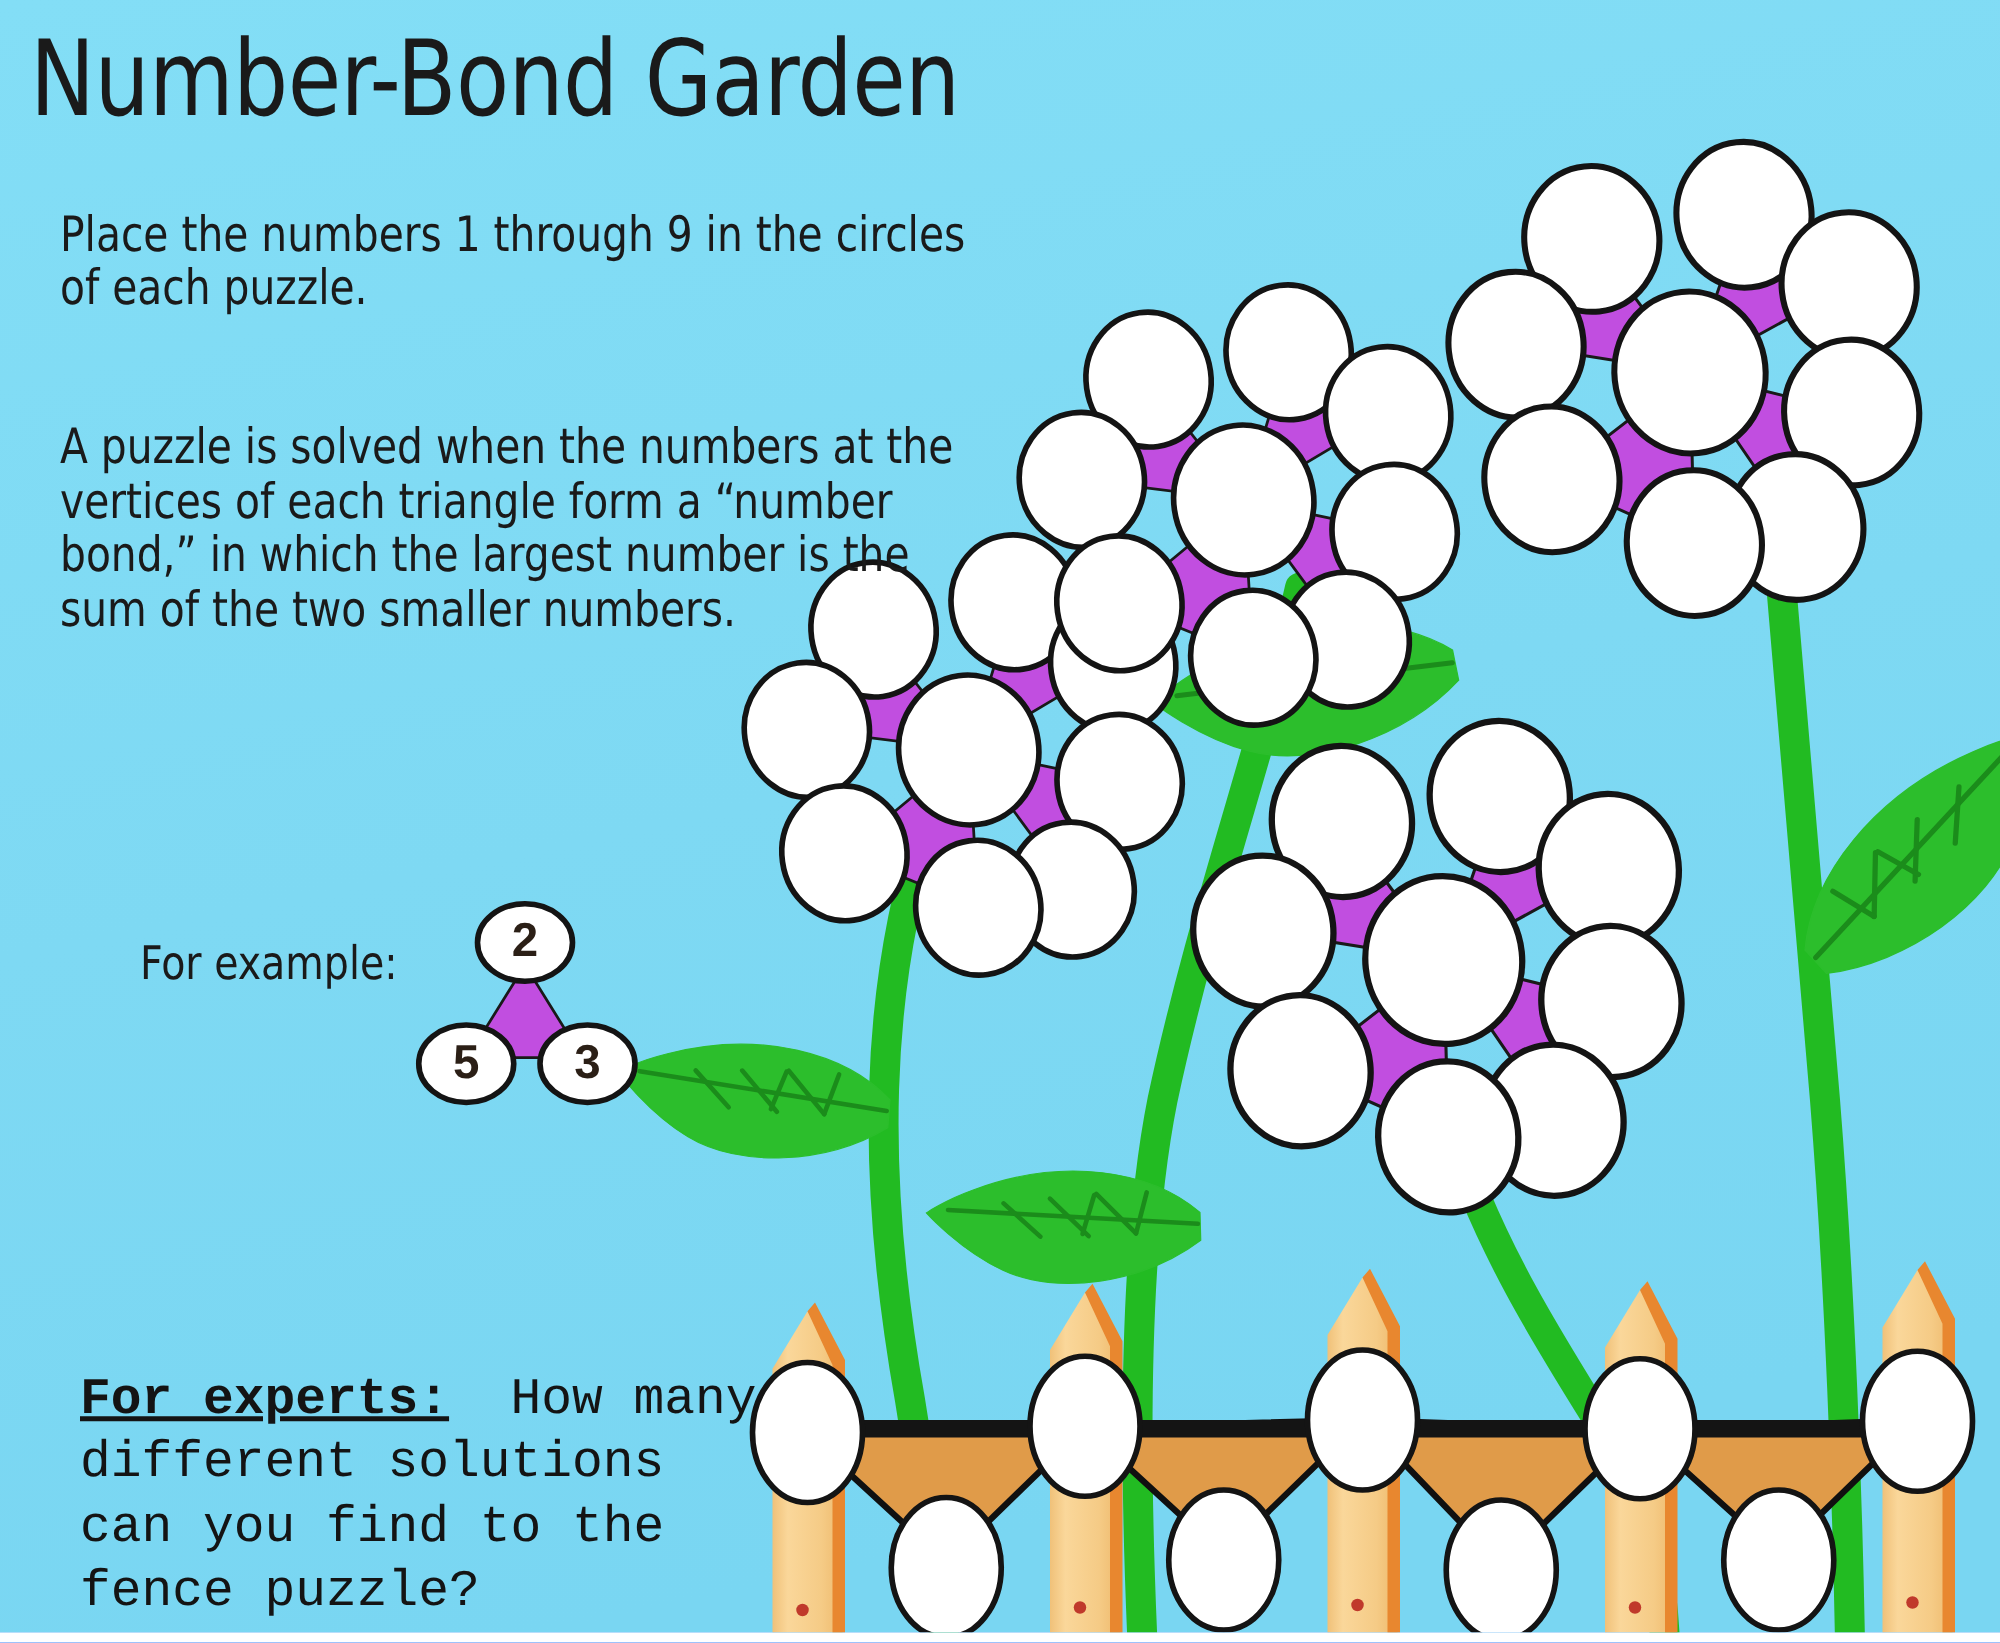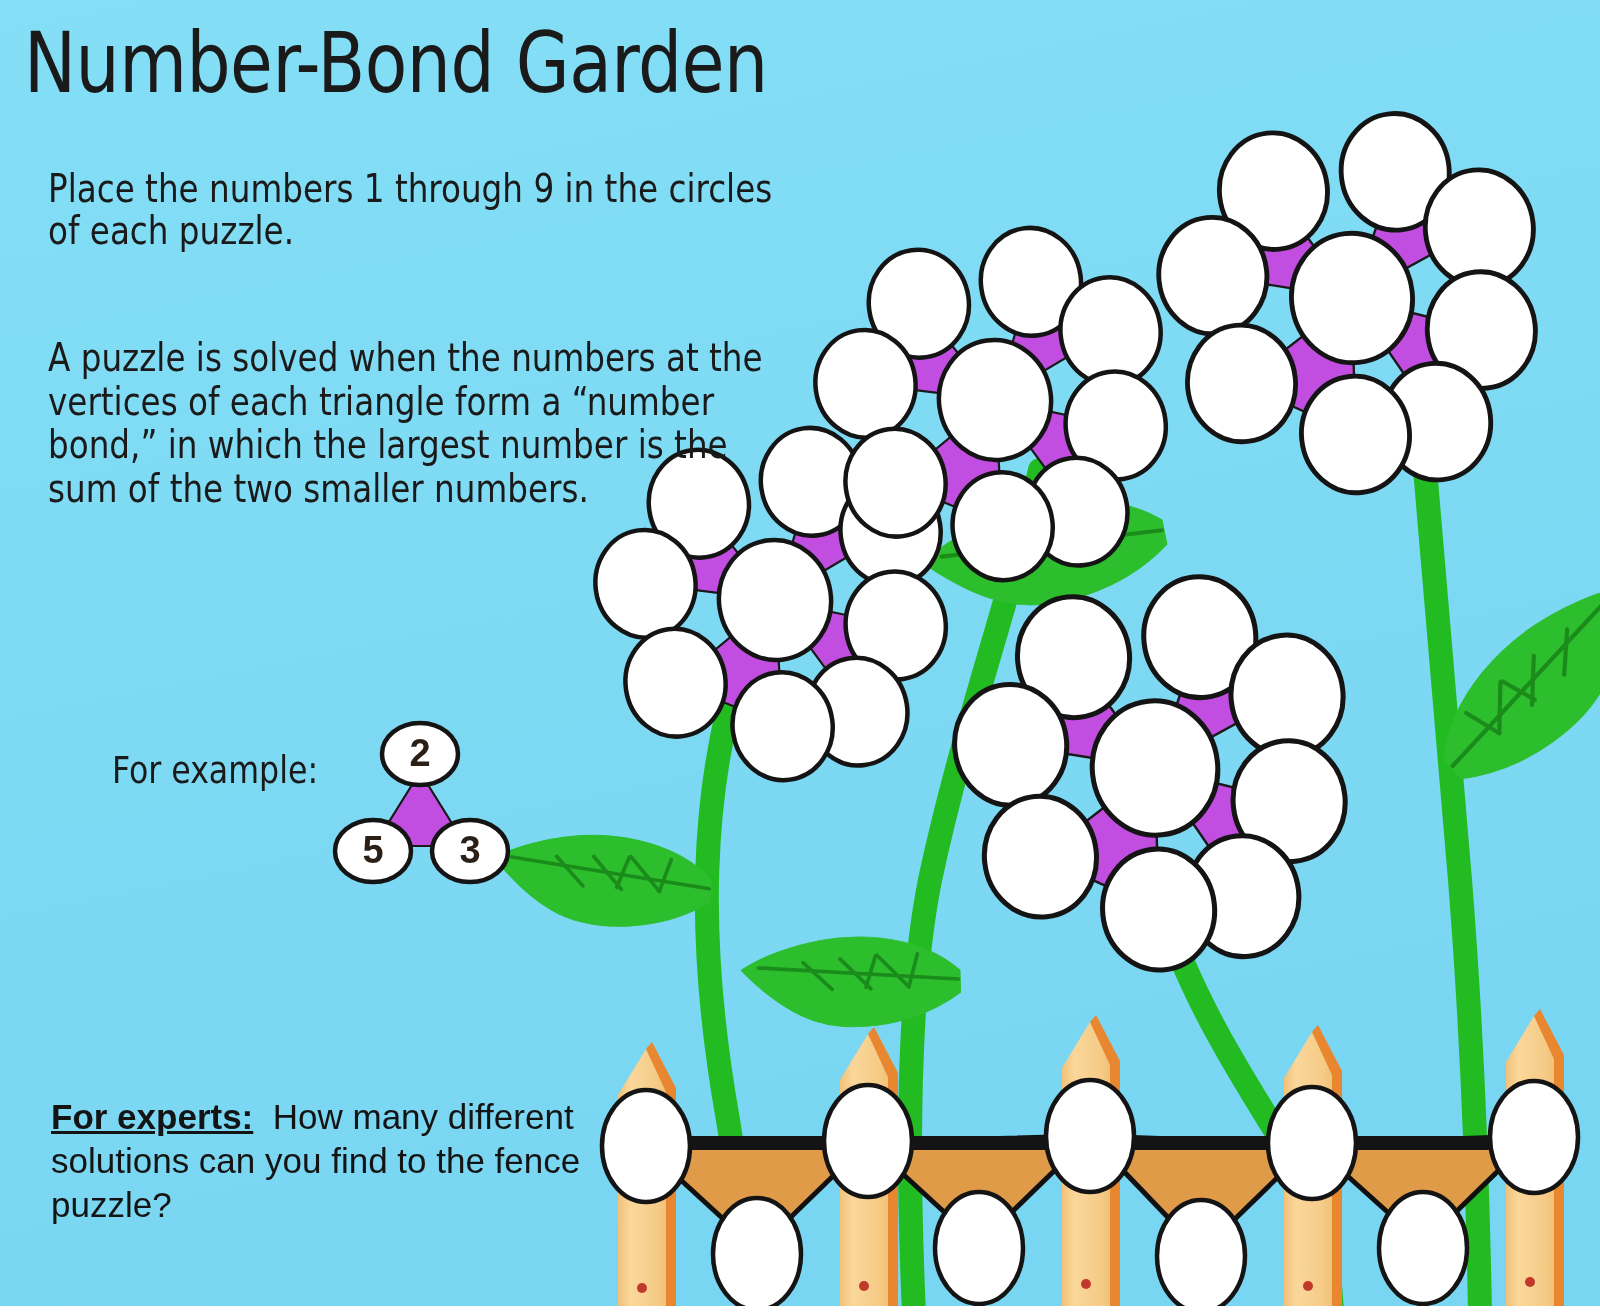--- a/index.html
+++ b/index.html
@@ -42,23 +42,23 @@
   }
   .p3{
     position:absolute;
     left:55px; top:945px; width:540px;
     font-family:"Liberation Sans", sans-serif;
     font-size:35px; line-height:1.25;
     color:#141414;
   }
   .p4{
     position:absolute;
-    left:51px; top:1095px; width:560px;
-    font-family:Liberation Sans, sans-serif;
-    font-size:35px; line-height:1.25;
+    left:64px; top:1095px; width:560px;
+    font-family:Liberation Mono, monospace;
+    font-size:41px; line-height:1.25;
     color:#141414;
   }
   .p4 .exp{font-weight:bold; text-decoration:underline;}
 
   .ex-num{
     position:absolute;
     font-family:"Liberation Sans", sans-serif;
     font-weight:bold;
     font-size:38px;
     color:#2b1f16;

